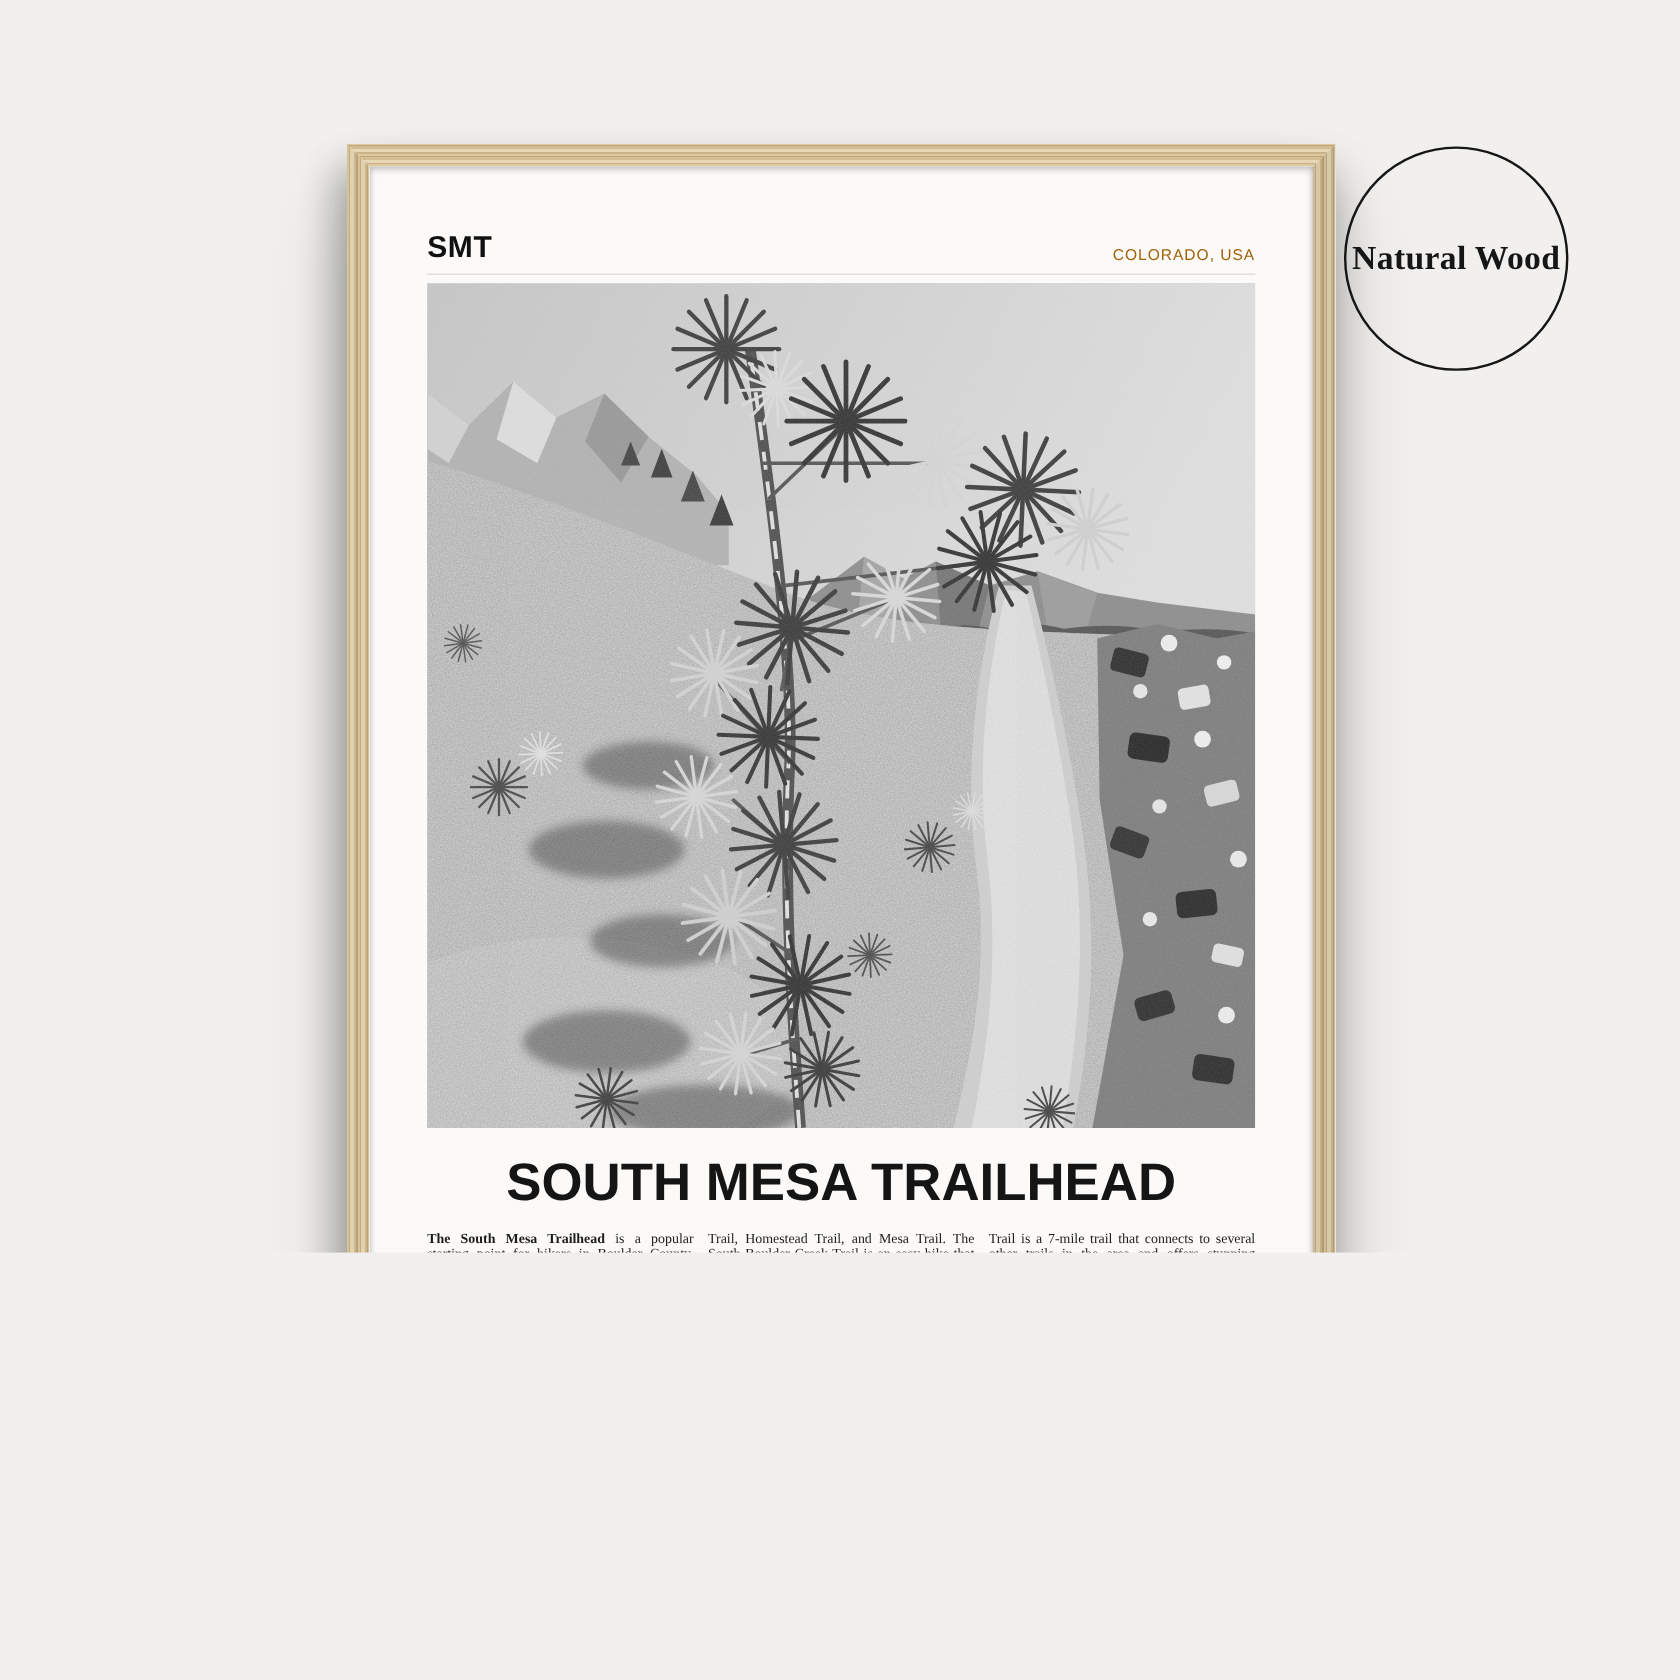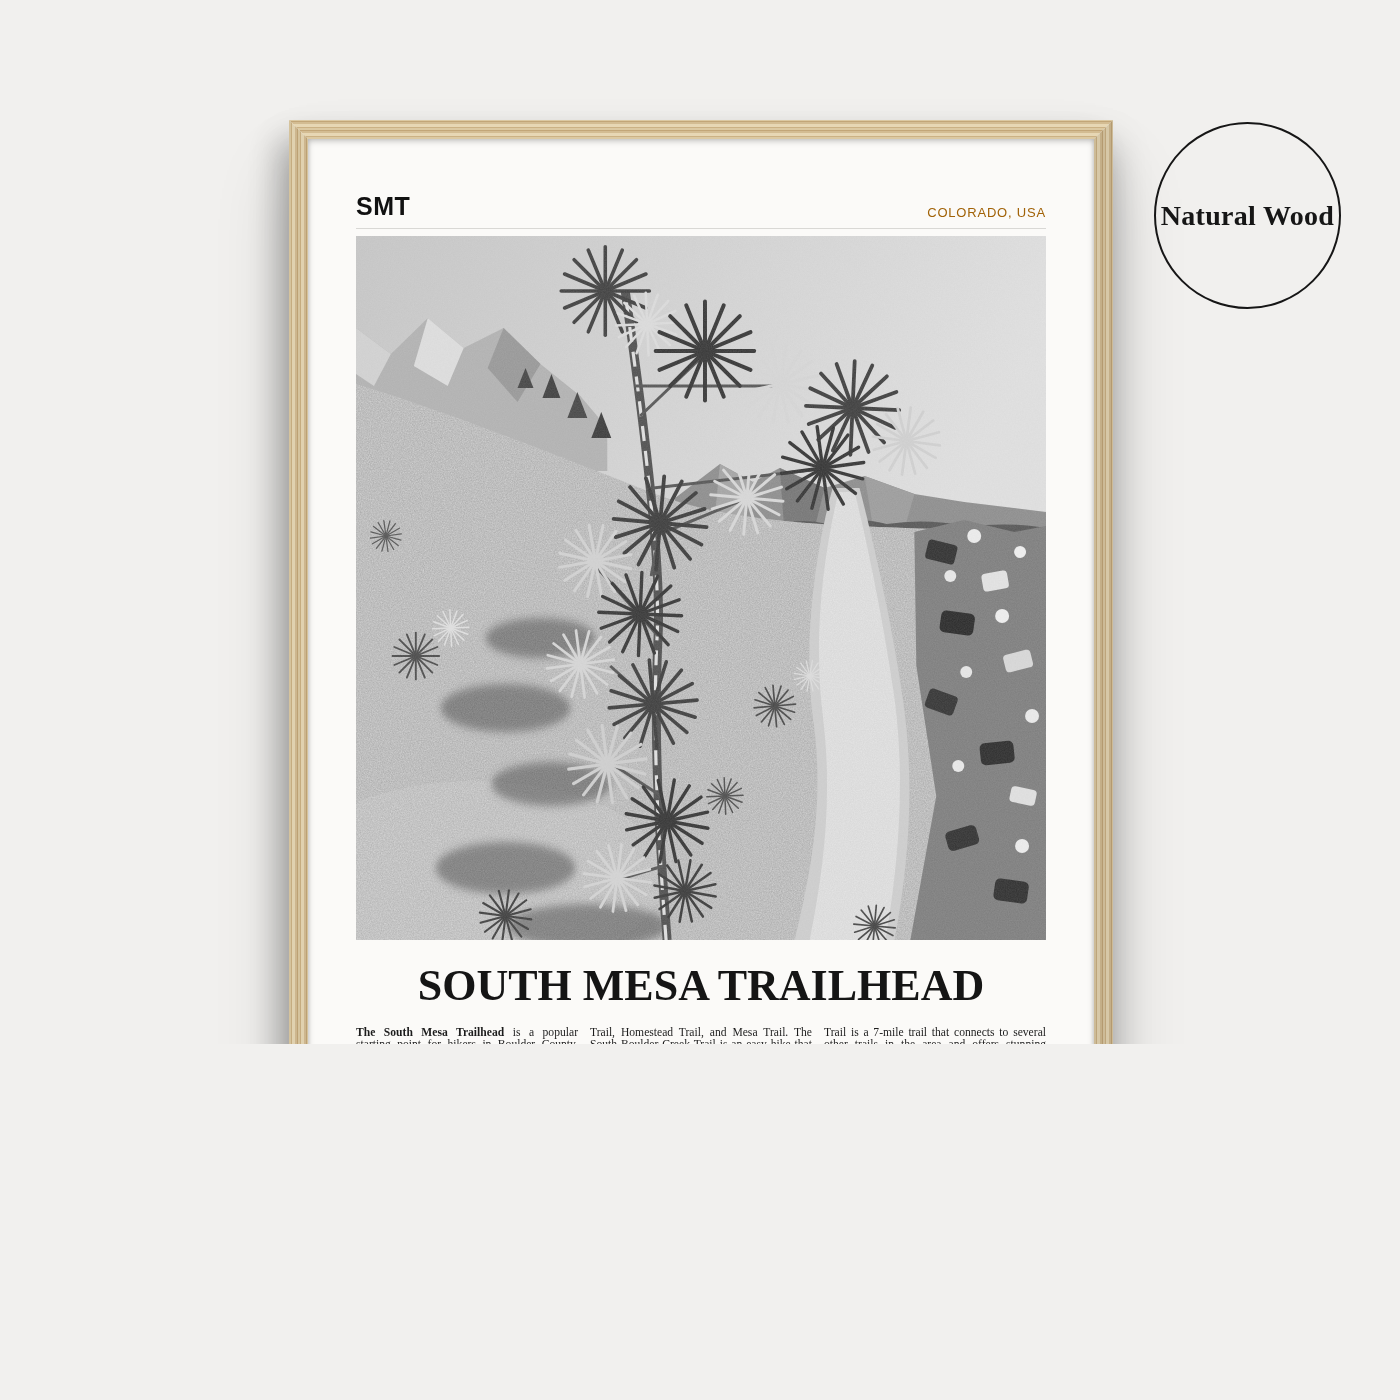--- a/index.html
+++ b/index.html
@@ -25,28 +25,28 @@
   
   .poster{position:absolute;inset:19px;background:#fbfaf8;
           box-shadow:inset 0 2px 6px rgba(0,0,0,.22),inset 0 -1px 4px rgba(0,0,0,.14);
           padding:55px 48px 0;}
   .p-header{display:flex;justify-content:space-between;align-items:flex-end;
             border-bottom:1px solid #d9d8d5;padding-bottom:9px;}
   .logo{font-size:25px;font-weight:800;letter-spacing:.5px;color:#111;line-height:1;}
   .location{font-size:13px;color:#a16207;letter-spacing:.8px;line-height:1;}
   .photo-wrap{margin-top:7px;height:704px;background:#cfcfcf;overflow:hidden;}
   .photo-wrap svg{display:block;width:100%;height:100%;}
-  .p-title{margin-top:24px;text-align:center;font-family:Liberation Serif, serif;
+  .p-title{margin-top:24px;text-align:center;font-family:Liberation Sans, sans-serif;
            font-weight:700;font-size:44px;line-height:1;color:#151515;letter-spacing:0;}
   .article{margin-top:19px;display:flex;gap:12px;font-family:"Liberation Serif",serif;
            font-size:11.6px;line-height:12.1px;color:#1c1c1c;text-align:justify;}
   .article .col{flex:1 1 0;}
   .article b{font-weight:700;}
   
-  .badge{position:absolute;left:1154px;top:122px;width:187px;height:187px;border:2.5px solid #161616;
+  .badge{position:absolute;left:1120px;top:122px;width:187px;height:187px;border:2.5px solid #161616;
          border-radius:50%;display:flex;align-items:center;justify-content:center;}
   .badge span{font-family:"Liberation Serif",serif;font-weight:700;font-size:28px;color:#161616;
               letter-spacing:.3px;}
 </style>
 </head>
 <body>
 
 <div class="stage">
 
   <div class="frame">

